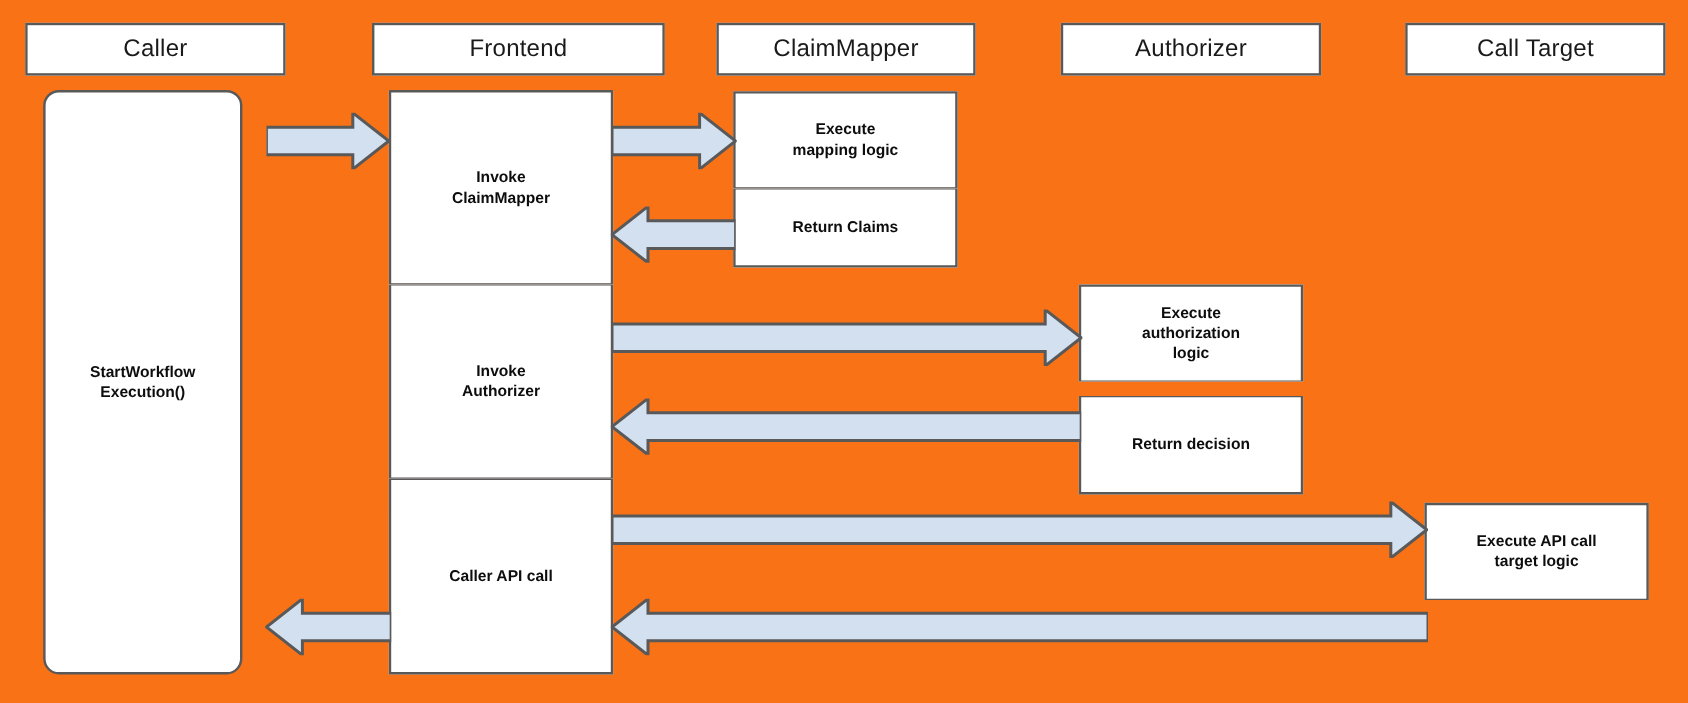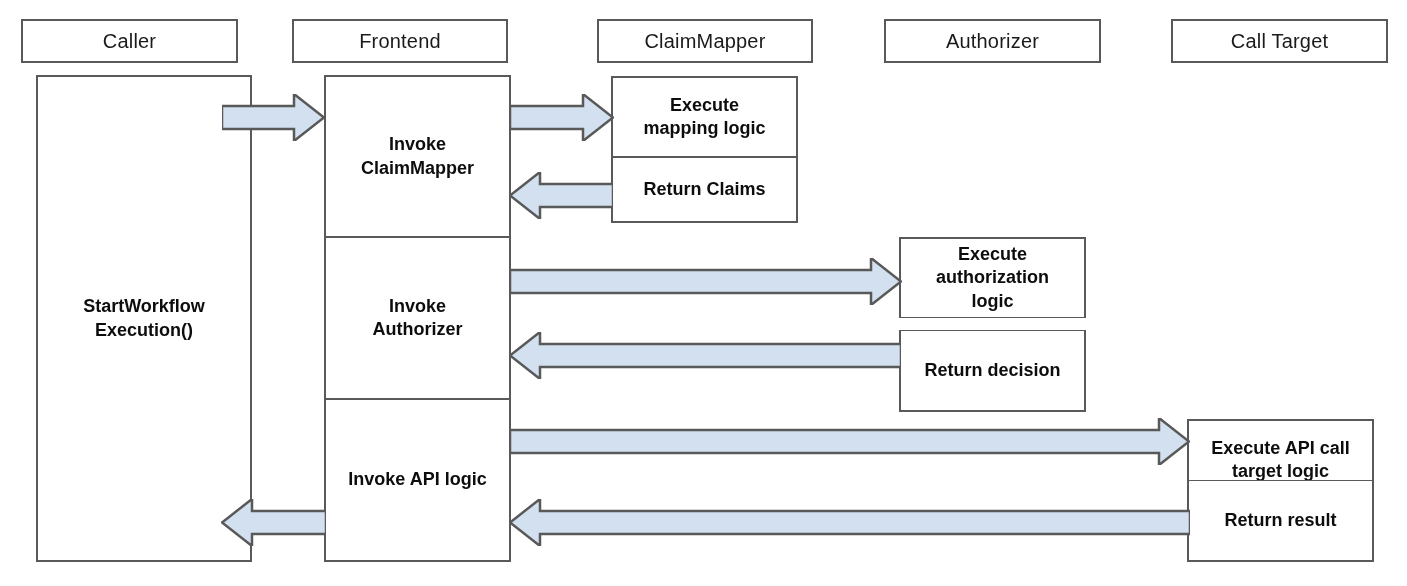--- a/index.html
+++ b/index.html
@@ -7,21 +7,21 @@
     padding: 0;
     background: #000000;
   }
   body {
     font-family: "Liberation Sans", sans-serif;
   }
   #canvas {
     position: relative;
     width: 1407px;
     height: 586px;
-    background: #ffffff;
+    background: #f97316;
     overflow: hidden;
   }
   .lane-header {
     position: absolute;
     background: #ffffff;
     border: 2px solid #595959;
     box-sizing: border-box;
     display: flex;
     align-items: center;
     justify-content: center;
@@ -33,21 +33,21 @@
   .act-box {
     position: absolute;
     background: #ffffff;
     border: 2px solid #595959;
     box-sizing: border-box;
     display: flex;
     align-items: center;
     justify-content: center;
     text-align: center;
     color: #0d0d0d;
-    font-size: 18px;
+    font-size: 13px;
     font-weight: bold;
     line-height: 1.28;
     padding: 2px 8px;
   }
   .act-box.seg-join-top { border-top-width: 1px; }
   .act-box.seg-join-bottom { border-bottom-width: 1px; }
   .act-label { display: block; white-space: pre-line; }
   .arrow {
     position: absolute;
   }
@@ -55,53 +55,53 @@
 </style>
 </head>
 <body>
 
 <div id="canvas">
 
   <div class="lane-header" style="left:21px; top:19px; width:217px; height:44px;">
     <span>Caller</span>
   </div>
 
-  <div class="lane-header" style="left:292px; top:19px; width:216px; height:44px;text-align:right;">
+  <div class="lane-header" style="left:310px; top:19px; width:244px; height:44px;text-align:right;">
     <span>Frontend</span>
   </div>
 
   <div class="lane-header" style="left:597px; top:19px; width:216px; height:44px;">
     <span>ClaimMapper</span>
   </div>
 
   <div class="lane-header" style="left:884px; top:19px; width:217px; height:44px;">
     <span>Authorizer</span>
   </div>
 
   <div class="lane-header" style="left:1171px; top:19px; width:217px; height:44px;justify-content:center;">
     <span>Call Target</span>
   </div>
 
-  <div class="act-box" style="left:36px; top:75px; width:216px; height:487px;">
+  <div class="act-box" style="left:36px; top:75px; width:166px; height:487px;border-radius:13px;">
     <span class="act-label">StartWorkflow
 Execution()</span>
   </div>
 
   <div class="act-box seg-join-bottom" style="left:324px; top:75px; width:187px; height:162px;">
     <span class="act-label">Invoke
 ClaimMapper</span>
   </div>
 
   <div class="act-box seg-join-top seg-join-bottom" style="left:324px; top:237px; width:187px; height:162px;">
     <span class="act-label">Invoke
 Authorizer</span>
   </div>
 
   <div class="act-box seg-join-top" style="left:324px; top:399px; width:187px; height:163px;">
-    <span class="act-label">Invoke API logic</span>
+    <span class="act-label">Caller API call</span>
   </div>
 
   <div class="act-box seg-join-bottom" style="left:611px; top:76px; width:187px; height:81px;">
     <span class="act-label">Execute
 mapping logic</span>
   </div>
 
   <div class="act-box seg-join-top" style="left:611px; top:157px; width:187px; height:66px;">
     <span class="act-label">Return Claims</span>
   </div>
@@ -114,23 +114,20 @@
 
   <div class="act-box seg-join-top" style="left:899px; top:318px; width:187px; height:82px;margin-top:12px;">
     <span class="act-label">Return decision</span>
   </div>
 
   <div class="act-box seg-join-bottom" style="left:1187px; top:399px; width:187px; height:81px;margin-top:20px;">
     <span class="act-label">Execute API call
 target logic</span>
   </div>
 
-  <div class="act-box seg-join-top" style="left:1187px; top:480px; width:187px; height:82px;">
-    <span class="act-label">Return result</span>
-  </div>
 
   <div class="arrow" style="left:222px; top:94px; width:103px; height:47px;">
     <svg viewBox="0 0 103 47" preserveAspectRatio="none">
       <polygon points="0,12 72,12 72,0 102,23.5 72,47 72,35 0,35" fill="#d2e0f0" stroke="#595959" stroke-width="2.5" stroke-linejoin="miter"></polygon>
     </svg>
   </div>
 
   <div class="arrow" style="left:510px; top:94px; width:104px; height:47px;">
     <svg viewBox="0 0 104 47" preserveAspectRatio="none">
       <polygon points="0,12 73,12 73,0 103,23.5 73,47 73,35 0,35" fill="#d2e0f0" stroke="#595959" stroke-width="2.5" stroke-linejoin="miter"></polygon>

